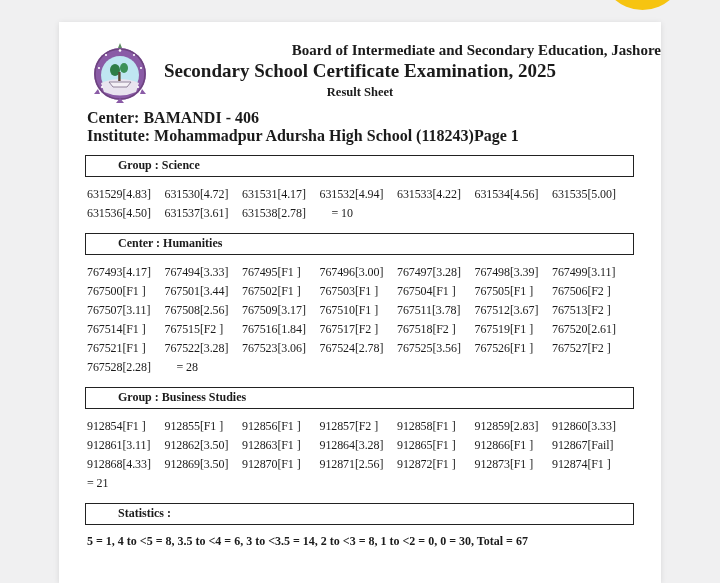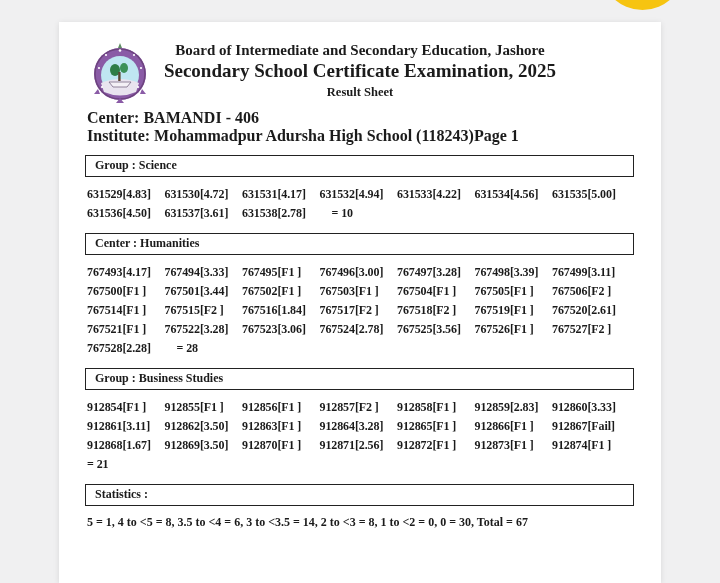--- a/index.html
+++ b/index.html
@@ -12,32 +12,32 @@
   .fab{
     position:absolute;left:600px;top:-76px;width:85px;height:86px;
     border-radius:50%;background:#f6c411;
   }
   .sheet{
     position:absolute;left:59px;top:22px;width:602px;height:561px;
     background:#ffffff;box-shadow:0 1px 6px rgba(0,0,0,0.10);
   }
   .logo{position:absolute;left:32px;top:20px;}
   .titles{text-align:center;padding-top:20px;font-weight:700;}
-  .t1{font-size:15px;}
+  .t1{font-size:15px;text-align:right;}
   .t2{font-size:19px;margin-top:1px;}
   .t3{font-size:12.5px;margin-top:3px;}
   .meta{margin:9px 27px 0 28px;font-size:16px;font-weight:700;}
   .meta-row{display:flex;justify-content:flex-start;align-items:baseline;}
   .group-box{
     margin:10px 27px 0 26px;border:1.2px solid #222;
-    padding:2px 4px 3px 9px;font-size:12px;font-weight:700;
+    padding:2px 4px 3px 32px;font-size:12px;font-weight:700;
     background:#fff;
   }
   .rows{margin:8px 27px 0 28px;}
-  .row{display:flex;font-size:12px;font-weight:700;line-height:19px;letter-spacing:-0.1px;}
+  .row{display:flex;font-size:12px;font-weight:400;line-height:19px;letter-spacing:-0.1px;}
   .cell{width:77.5px;white-space:nowrap;flex:0 0 auto;}
   .cell.total{width:auto;margin-left:12px;}
   .cell.total.first{margin-left:0;}
   .stat-line{margin:7px 27px 0 28px;font-size:12px;font-weight:700;line-height:19px;}
 </style>
 </head>
 <body>
 
 <div class="stage">
 
@@ -117,20 +117,29 @@
             <div class="row">
               <span class="cell">767500[F1 ]</span>
               <span class="cell">767501[3.44]</span>
               <span class="cell">767502[F1 ]</span>
               <span class="cell">767503[F1 ]</span>
               <span class="cell">767504[F1 ]</span>
               <span class="cell">767505[F1 ]</span>
               <span class="cell">767506[F2 ]</span>
             </div>
             <div class="row">
+              <span class="cell">767507[3.11]</span>
+              <span class="cell">767508[2.56]</span>
+              <span class="cell">767509[3.17]</span>
+              <span class="cell">767510[F1 ]</span>
+              <span class="cell">767511[3.78]</span>
+              <span class="cell">767512[3.67]</span>
+              <span class="cell">767513[F2 ]</span>
+            </div>
+            <div class="row">
               <span class="cell">767514[F1 ]</span>
               <span class="cell">767515[F2 ]</span>
               <span class="cell">767516[1.84]</span>
               <span class="cell">767517[F2 ]</span>
               <span class="cell">767518[F2 ]</span>
               <span class="cell">767519[F1 ]</span>
               <span class="cell">767520[2.61]</span>
             </div>
             <div class="row">
               <span class="cell">767521[F1 ]</span>
@@ -162,21 +171,21 @@
             <div class="row">
               <span class="cell">912861[3.11]</span>
               <span class="cell">912862[3.50]</span>
               <span class="cell">912863[F1 ]</span>
               <span class="cell">912864[3.28]</span>
               <span class="cell">912865[F1 ]</span>
               <span class="cell">912866[F1 ]</span>
               <span class="cell">912867[Fail]</span>
             </div>
             <div class="row">
-              <span class="cell">912868[1.67]</span>
+              <span class="cell">912868[4.33]</span>
               <span class="cell">912869[3.50]</span>
               <span class="cell">912870[F1 ]</span>
               <span class="cell">912871[2.56]</span>
               <span class="cell">912872[F1 ]</span>
               <span class="cell">912873[F1 ]</span>
               <span class="cell">912874[F1 ]</span>
             </div>
             <div class="row">
               <span class="cell total first">= 21</span>
             </div>

